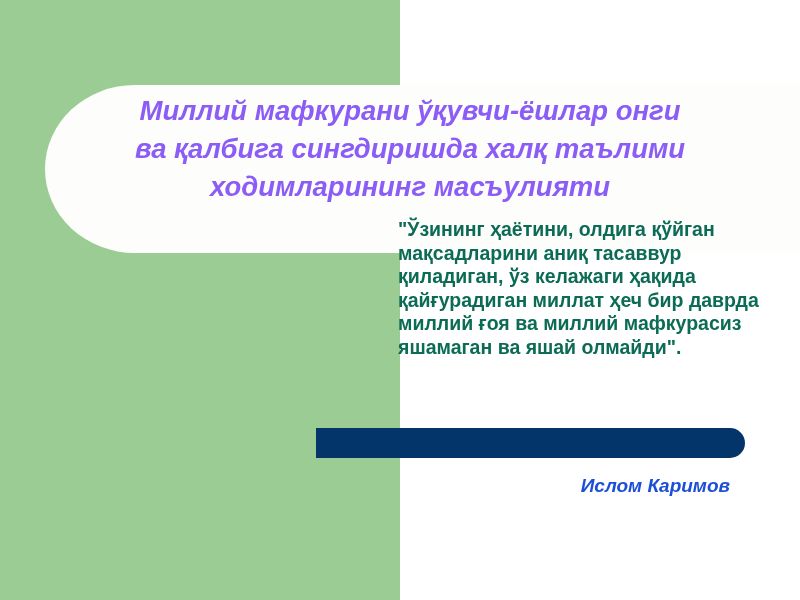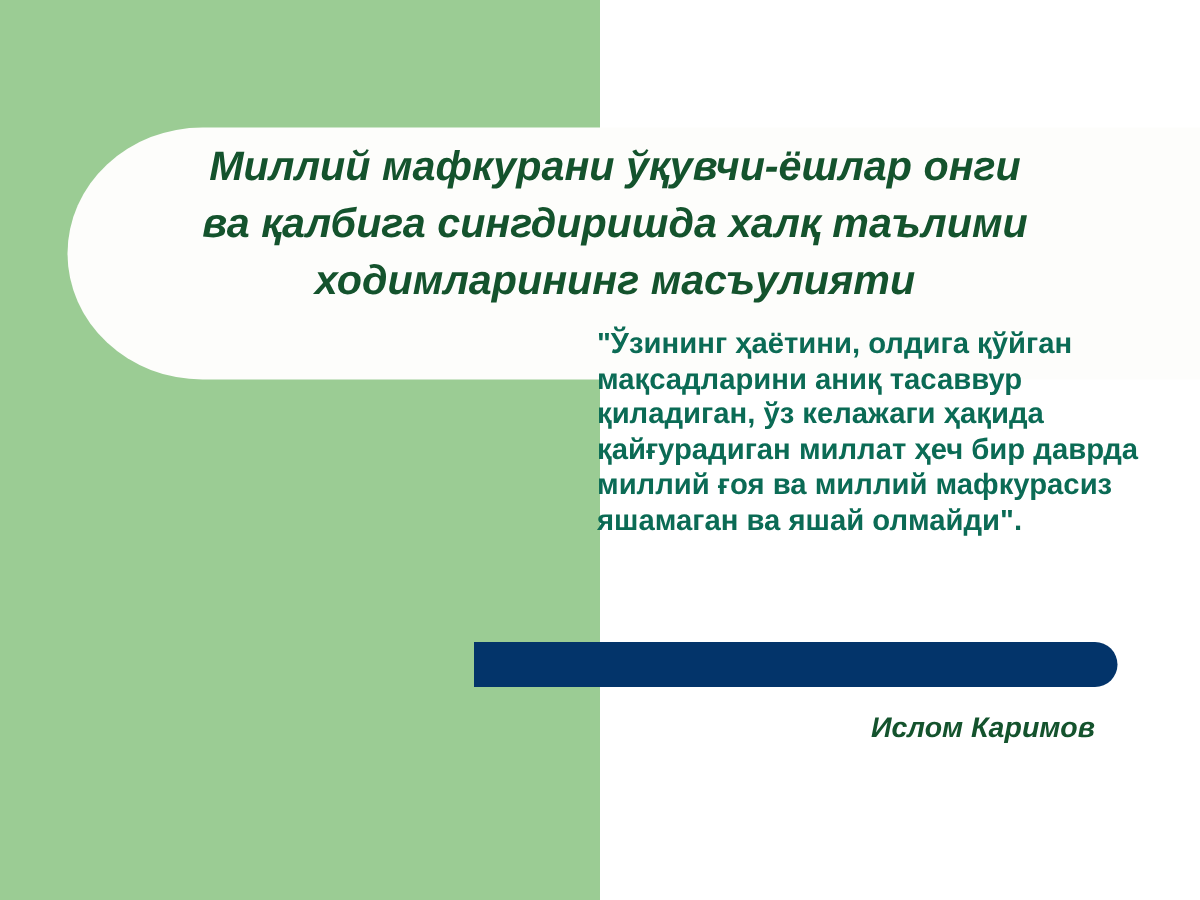--- a/index.html
+++ b/index.html
@@ -54,21 +54,21 @@
     border-bottom-right-radius: 0;
   }
 
   
   .title-text {
     position: absolute;
     left: 60px;
     top: 92px;
     width: 700px;
     text-align: center;
-    color: #14532d;
+    color: #8b5cf6;
     font-family: "Liberation Sans", sans-serif;
     font-style: italic;
     font-weight: bold;
     font-size: 27.5px;
     line-height: 38px;
     letter-spacing: 0px;
     white-space: pre-line;
   }
 
   
@@ -99,21 +99,21 @@
     border-bottom-right-radius: 15px;
   }
 
   
   .attribution {
     position: absolute;
     left: 420px;
     top: 474px;
     width: 310px;
     text-align: right;
-    color: #14532d;
+    color: #1d4ed8;
     font-family: "Liberation Sans", sans-serif;
     font-style: italic;
     font-weight: bold;
     font-size: 19px;
     line-height: 24px;
   }
 </style>
 </head>
 <body>
 

